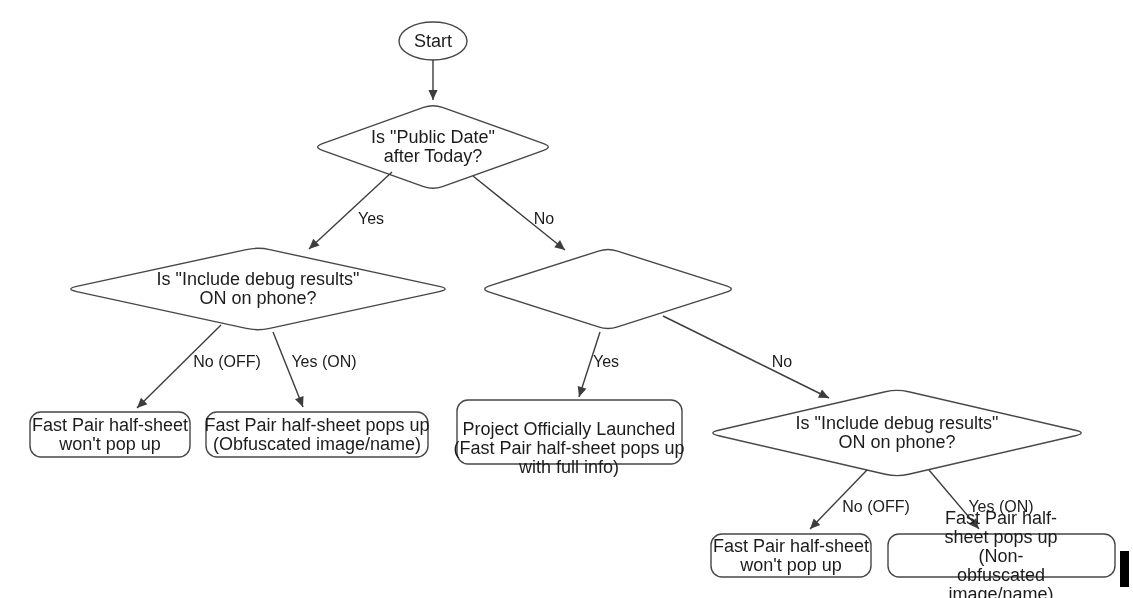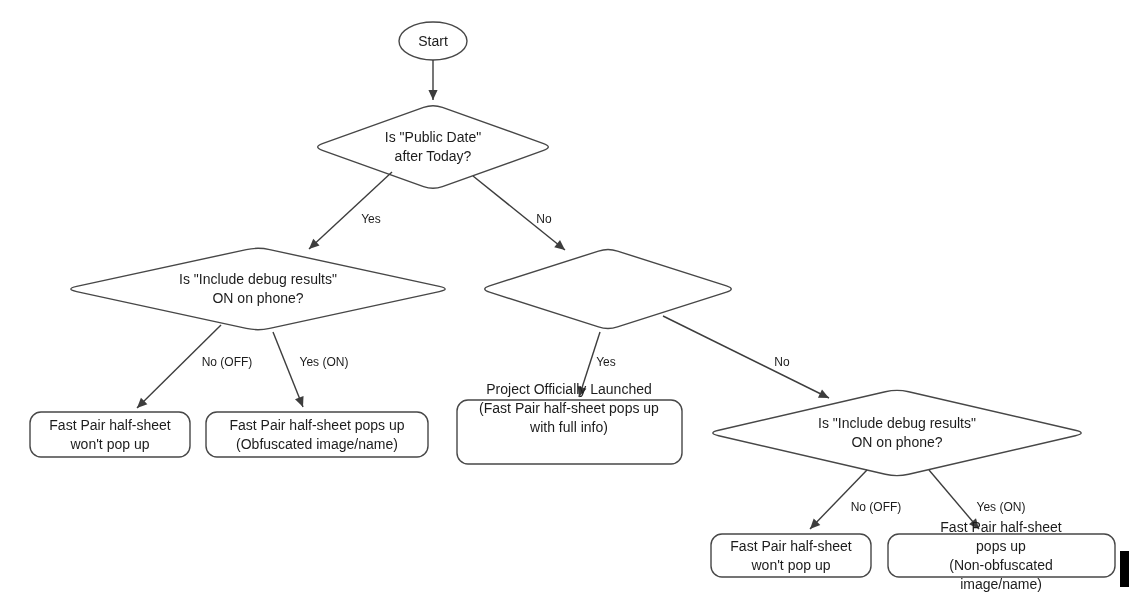--- a/index.html
+++ b/index.html
@@ -9,29 +9,29 @@
     background:#ffffff;
     font-family:"Liberation Sans",sans-serif;
     overflow:hidden;
   }
   .stage svg{position:absolute;left:0;top:0;}
   .node-label{
     position:absolute;
     transform:translate(-50%,-50%);
     white-space:pre-line;
     text-align:center;
-    font-size:14px;
+    font-size:18px;
     line-height:19px;
     color:#1c1c1c;
   }
   .edge-label{
     position:absolute;
     transform:translate(-50%,-50%);
     white-space:nowrap;
-    font-size:12px;
+    font-size:16px;
     color:#1c1c1c;
   }
   .cursor-bar{
     position:absolute;
     left:1120px;top:551px;
     width:9px;height:36px;
     background:#000000;
   }
 </style>
 </head>
@@ -86,21 +86,21 @@
 
   <div class="node-label" style="left:897px;top:433px;">Is "Include debug results"
 ON on phone?</div>
 
   <div class="node-label" style="left:110px;top:435px;">Fast Pair half-sheet
 won't pop up</div>
 
   <div class="node-label" style="left:317px;top:435px;">Fast Pair half-sheet pops up
 (Obfuscated image/name)</div>
 
-  <div class="node-label" style="left:569px;top:408px;">Project Officially Launched
+  <div class="node-label" style="left:569px;top:448px;">Project Officially Launched
 (Fast Pair half-sheet pops up
 with full info)</div>
 
   <div class="node-label" style="left:791px;top:556px;">Fast Pair half-sheet
 won't pop up</div>
 
   <div class="node-label" style="left:1001px;top:556px;">Fast Pair half-sheet pops up
 (Non-obfuscated image/name)</div>
 
   <div class="edge-label" style="left:371px;top:219px;">Yes</div>

